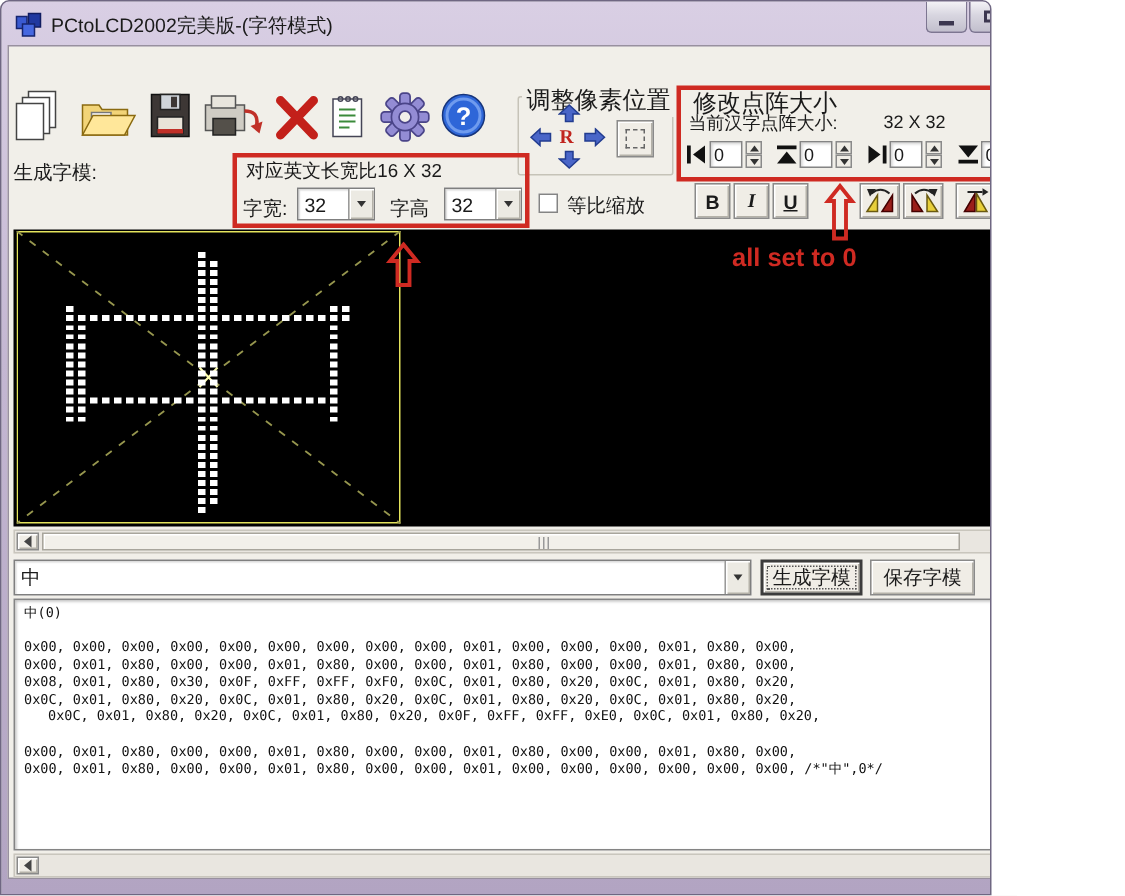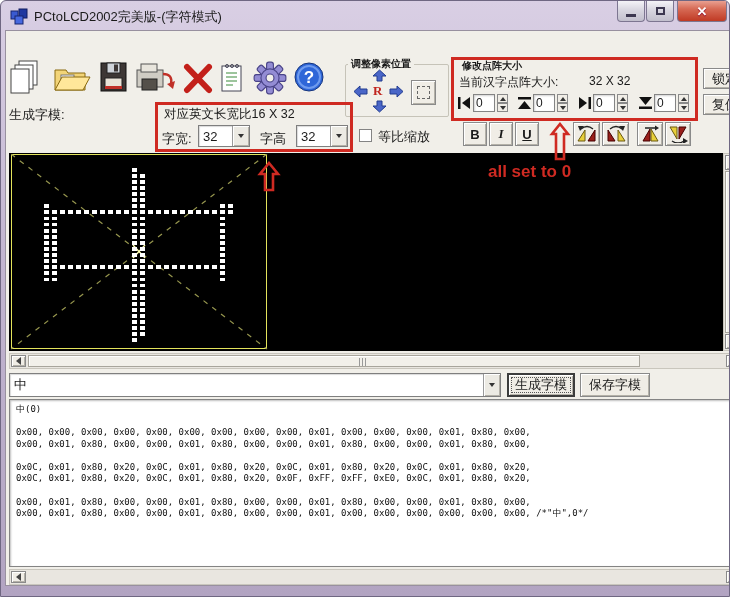--- a/index.html
+++ b/index.html
@@ -1,17 +1,17 @@
 <!DOCTYPE html>
 <html><head>
 <meta charset="utf-8">
 <style>
   html,body{margin:0;padding:0;background:#fff;}
   *{box-sizing:border-box;}
-  .window{position:relative;width:730px;height:597px;
+  .window{position:relative;width:661px;height:597px;
     font-family:"Liberation Sans",sans-serif;font-size:13px;color:#1a1a1a;
     background:linear-gradient(#d9cfe4,#c4b7d2 40%,#b2a4c2);
     border:1px solid #6f6782;border-radius:6px 6px 0 0;overflow:hidden;}
   .abs{position:absolute;}
   
   .titlebar{left:0;top:0;width:750px;height:29px;}
   .title-text{left:33px;top:7px;white-space:nowrap;}
   .winbtn{top:0;height:21px;border:1px solid #7d7691;border-top:none;
     border-radius:0 0 4px 4px;background:linear-gradient(#f4f3f7,#d8d6e0 45%,#c2bfcd);
     display:flex;align-items:center;justify-content:center;cursor:default;}
@@ -25,21 +25,21 @@
     display:flex;align-items:center;padding-left:4px;gap:2px;}
   .menu-item{padding:2px 9px;}
   .menu-item.disabled{color:#a09d96;}
   
   .btn3d{background:#f0ede6;border:1px solid #8a8a8a;
     box-shadow:inset 1px 1px 0 #ffffff, inset -1px -1px 0 #b4b1a8;
     display:flex;align-items:center;justify-content:center;cursor:default;}
   .sunken{background:#fff;border:1px solid #848484;
     box-shadow:inset 1px 1px 2px rgba(0,0,0,.18);}
   .groupbox{border:1px solid #c6c3b8;border-radius:2px;}
-  .grouplabel{background:#f1efe9;padding:0 3px;font-size:10px;white-space:nowrap;font-weight:bold;}
+  .grouplabel{background:#f1efe9;padding:0 3px;font-size:16px;white-space:nowrap;}
   
   .spin{width:11px;height:18px;display:flex;flex-direction:column;}
   .sp{flex:1;background:#f0ede6;border:1px solid #8a8a8a;display:flex;align-items:center;justify-content:center;}
   .tri-u{width:0;height:0;border-left:3px solid transparent;border-right:3px solid transparent;border-bottom:4px solid #333;}
   .tri-d{width:0;height:0;border-left:3px solid transparent;border-right:3px solid transparent;border-top:4px solid #333;}
   .tri-l{width:0;height:0;border-top:4px solid transparent;border-bottom:4px solid transparent;border-right:5px solid #444;}
   .tri-r{width:0;height:0;border-top:4px solid transparent;border-bottom:4px solid transparent;border-left:5px solid #444;}
   .spinval{width:22px;height:18px;font-size:12px;padding:1px 2px;}
   
   .combo{background:#fff;border:1px solid #7f7f7f;box-shadow:inset 1px 1px 1px rgba(0,0,0,.15);
@@ -459,22 +459,23 @@
         <span class="tri-d"></span>
       </span>
   </div>
   <div class="abs btn3d focusbtn" style="left:506px;top:372px;width:68px;height:24px">生成字模</div>
   <div class="abs btn3d" style="left:579px;top:372px;width:70px;height:24px">保存字模</div>
 
   <div class="abs sunken" style="left:8px;top:398px;width:732px;height:168px;box-shadow:inset 1px 1px 2px rgba(0,0,0,.25)">
     <div class="hex" style="position:absolute;left:6px;top:4px">中(0)</div>
     <div class="hex" style="position:absolute;left:6px;top:27px">0x00, 0x00, 0x00, 0x00, 0x00, 0x00, 0x00, 0x00, 0x00, 0x01, 0x00, 0x00, 0x00, 0x01, 0x80, 0x00,</div>
     <div class="hex" style="position:absolute;left:6px;top:38.6px">0x00, 0x01, 0x80, 0x00, 0x00, 0x01, 0x80, 0x00, 0x00, 0x01, 0x80, 0x00, 0x00, 0x01, 0x80, 0x00,</div>
+    <div class="hex" style="position:absolute;left:6px;top:50.2px">0x08, 0x01, 0x80, 0x30, 0x0F, 0xFF, 0xFF, 0xF0, 0x0C, 0x01, 0x80, 0x20, 0x0C, 0x01, 0x80, 0x20,</div>
     <div class="hex" style="position:absolute;left:6px;top:61.8px">0x0C, 0x01, 0x80, 0x20, 0x0C, 0x01, 0x80, 0x20, 0x0C, 0x01, 0x80, 0x20, 0x0C, 0x01, 0x80, 0x20,</div>
-    <div class="hex" style="position:absolute;left:6px;top:73.4px">0x0C, 0x01, 0x80, 0x20, 0x0C, 0x01, 0x80, 0x20, 0x0F, 0xFF, 0xFF, 0xE0, 0x0C, 0x01, 0x80, 0x20,</div>
+    <div class="hex" style="position:absolute;left:22px;top:73.4px">0x0C, 0x01, 0x80, 0x20, 0x0C, 0x01, 0x80, 0x20, 0x0F, 0xFF, 0xFF, 0xE0, 0x0C, 0x01, 0x80, 0x20,</div>
     <div class="hex" style="position:absolute;left:6px;top:96.6px">0x00, 0x01, 0x80, 0x00, 0x00, 0x01, 0x80, 0x00, 0x00, 0x01, 0x80, 0x00, 0x00, 0x01, 0x80, 0x00,</div>
     <div class="hex" style="position:absolute;left:6px;top:108.2px">0x00, 0x01, 0x80, 0x00, 0x00, 0x01, 0x80, 0x00, 0x00, 0x01, 0x00, 0x00, 0x00, 0x00, 0x00, 0x00, /*"中",0*/</div>
     <span class="tri-u" style="position:absolute;right:4px;top:5px;border-bottom-color:#9a978e"></span>
     <span class="tri-d" style="position:absolute;right:4px;bottom:8px;border-top-color:#9a978e"></span>
   </div>
 
   <div class="abs track" style="left:8px;top:568px;width:732px;height:16px">
     <div class="abs btn3d" style="left:1px;top:1px;width:15px;height:12px">
         <span class="tri-l"></span>
       </div>

